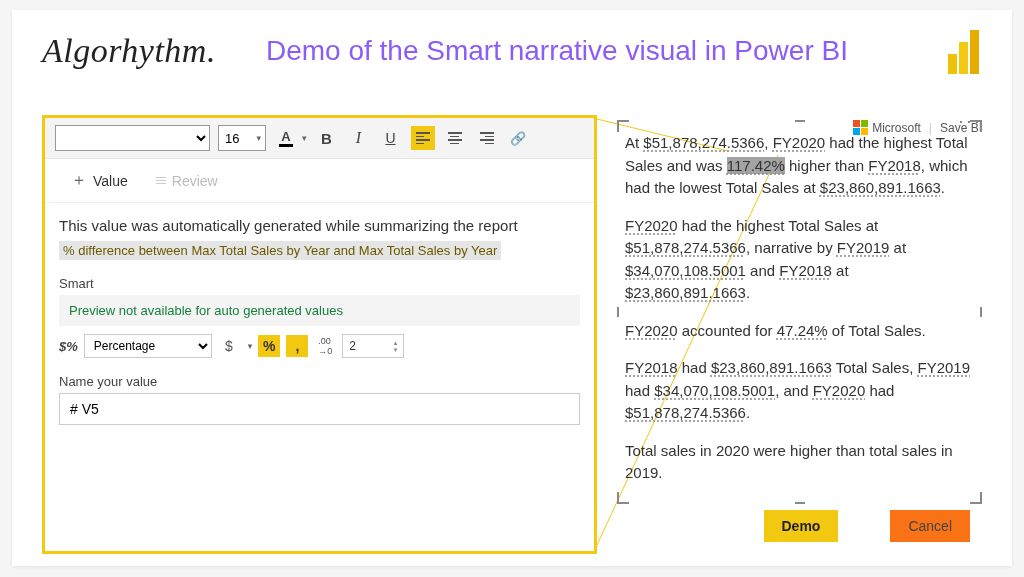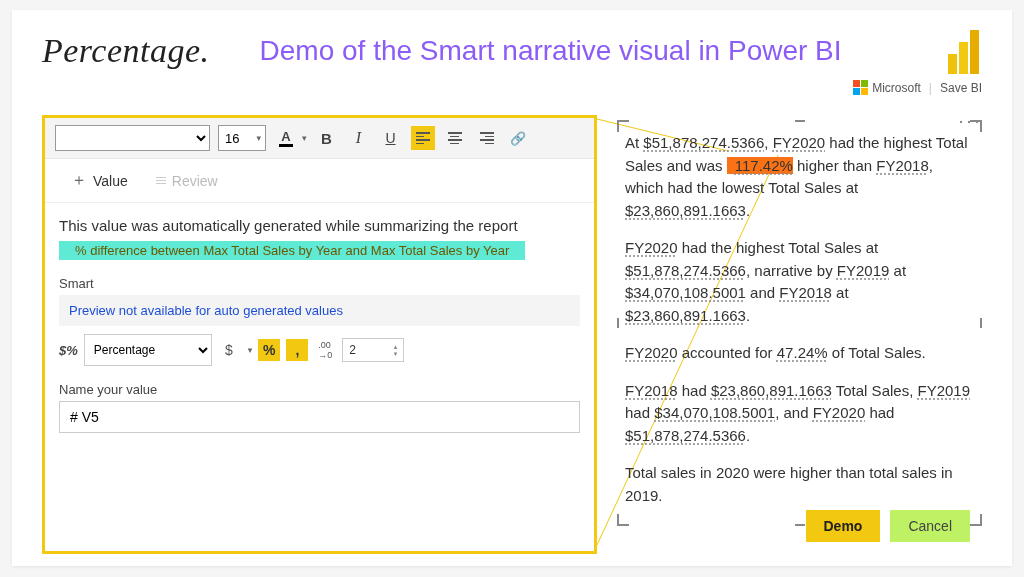--- a/index.html
+++ b/index.html
@@ -49,21 +49,21 @@
     width: 34px; height: 44px;
     margin-bottom: 6px;
     display: flex;
     align-items: flex-end;
     gap: 2px;
   }
   .pbi-icon span { display:inline-block; background:#f2c811; }
   .pbi-icon .b1 { width:9px; height:20px; background:#edc208;}
   .pbi-icon .b2 { width:9px; height:32px; background:#f2c811;}
   .pbi-icon .b3 { width:9px; height:44px; background:#e6ad00;}
-  .brand-line { display:flex; align-items:center; font-size:12px; color:#555;}
+  .brand-line { display:flex; align-items:center; font-size:12px; color:#555;margin-top:40px;}
   .ms-logo { display:inline-grid; grid-template-columns:7px 7px; grid-template-rows:7px 7px; gap:1px; margin-right:4px;}
   .ms-logo span:nth-child(1){background:#f25022;} .ms-logo span:nth-child(2){background:#7fba00;}
   .ms-logo span:nth-child(3){background:#00a4ef;} .ms-logo span:nth-child(4){background:#ffb900;}
   .brand-sep { margin:0 8px; color:#ccc;}
 
   .main-area {
     position: absolute;
     left: 30px; top: 105px;
     right: 30px; bottom: 12px;
     display: flex;
@@ -132,60 +132,60 @@
   }
   .tab.disabled { color:#bbb; }
   .plus-icon { font-size:16px; font-weight:300; color:#666;}
   .review-icon { display:flex; gap:2px; }
   .review-icon .bars { display:flex; flex-direction:column; gap:1.5px;}
   .review-icon .bars span { width:10px; height:1.5px; background:#ccc;}
 
   .body-area { padding: 14px 14px 14px 14px; flex:1; font-size:15px; color:#333;}
   .auto-msg { margin-bottom:7px; }
   .desc-highlight {
-    background:#5eead4; color:#6b5900;
-    font-size:13px; padding:2px 16px;
+    background:#e5e5e5; color:#6b5900;
+    font-size:13px; padding:2px 4px;
     display:inline-block; margin-bottom:16px;
   }
   .lbl { font-size:13px; color:#444; margin-bottom:4px; display:block;}
   .preview-box {
-    background:#f4f4f4; padding:8px 10px; font-size:13px; color:#1d4ed8;
+    background:#f4f4f4; padding:8px 10px; font-size:13px; color:#15803d;
     margin-bottom:8px;
   }
   .format-row { display:flex; align-items:center; gap:6px; margin-bottom:16px;}
   .fx-icon { font-size:13px; font-weight:700; color:#444; font-style:italic;}
   .format-select {
-    width:128px; height:32px; border:1px solid #ccc; background:#fff;
+    width:128px; height:24px; border:1px solid #ccc; background:#fff;
     font-size:12px; padding:0 5px;
   }
   .fmt-btn { width:22px; height:22px; display:flex; align-items:center; justify-content:center; font-size:14px; color:#555; cursor:pointer;}
   .fmt-btn.active { background:#f2c811; color:#333; font-weight:700;}
   .decimal-input {
     width:62px; height:24px; border:1px solid #ccc; background:#fff;
     font-size:12px; padding:0 6px; display:flex; align-items:center; justify-content:space-between;
   }
   .name-input {
     width:100%; height:32px; border:1px solid #ccc; padding:0 10px; font-size:14px;
   }
   .button-row { position:absolute; right:12px; bottom:12px; display:flex; gap:10px;}
   .btn { padding:8px 18px; font-size:14px; border:none; cursor:pointer;}
   .btn-primary { background:#f2c811; color:#222; font-weight:600;}
-  .btn-secondary { background:#bef264; color:#444;}
+  .btn-secondary { background:#f97316; color:#444;margin-left:42px;}
 
   
   .narrative-area { flex:1; position:relative; padding-top:5px;}
   .ellipsis { position:absolute; right:0; top:-4px; font-size:18px; letter-spacing:2px; color:#777; cursor:pointer;}
   .narrative-box {
     position:relative;
     font-size:15px; line-height:1.5; color:#333;
     padding: 12px 10px 4px 8px;
   }
   .narrative-box p { margin-bottom:15px; }
   .u { text-decoration: underline dotted #888; text-underline-offset: 3px; color:#333;}
-  .hl { background:#f97316;padding-left:8px; }
+  .hl { background:#a3a3a3; }
   .corner { position:absolute; width:12px; height:12px; }
   .corner::before, .corner::after { content:""; position:absolute; background:#888;}
   .c-tl { top:0; left:0;} .c-tr { top:0; right:0;} .c-bl { bottom:0; left:0;} .c-br { bottom:0; right:0;}
   .c-tl::before{width:12px;height:2px;top:0;left:0;} .c-tl::after{width:2px;height:12px;top:0;left:0;}
   .c-tr::before{width:12px;height:2px;top:0;right:0;} .c-tr::after{width:2px;height:12px;top:0;right:0;}
   .c-bl::before{width:12px;height:2px;bottom:0;left:0;} .c-bl::after{width:2px;height:12px;bottom:0;left:0;}
   .c-br::before{width:12px;height:2px;bottom:0;right:0;} .c-br::after{width:2px;height:12px;bottom:0;right:0;}
   .mid-handle { position:absolute; background:#888; }
   .mh-top{top:0;left:50%;width:10px;height:2px;margin-left:-5px;}
   .mh-bot{bottom:0;left:50%;width:10px;height:2px;margin-left:-5px;}
@@ -196,21 +196,21 @@
   .callout-svg { position:absolute; left:0; top:0; width:100%; height:100%; pointer-events:none; }
 
   .stepper { display:flex; flex-direction:column; font-size:7px; color:#888; line-height:7px;}
 </style>
 </head>
 <body>
 
 <div class="page">
 
   <div class="header">
-    <div class="logo-text">Percentage.</div>
+    <div class="logo-text">Algorhythm.</div>
     <div class="demo-title">Demo of the Smart narrative visual in Power BI</div>
   </div>
 
   <div class="brand-area">
     <div class="pbi-icon">
       <span class="b1"></span>
         <span class="b2"></span>
         <span class="b3"></span>
     </div>
     <div class="brand-line">

